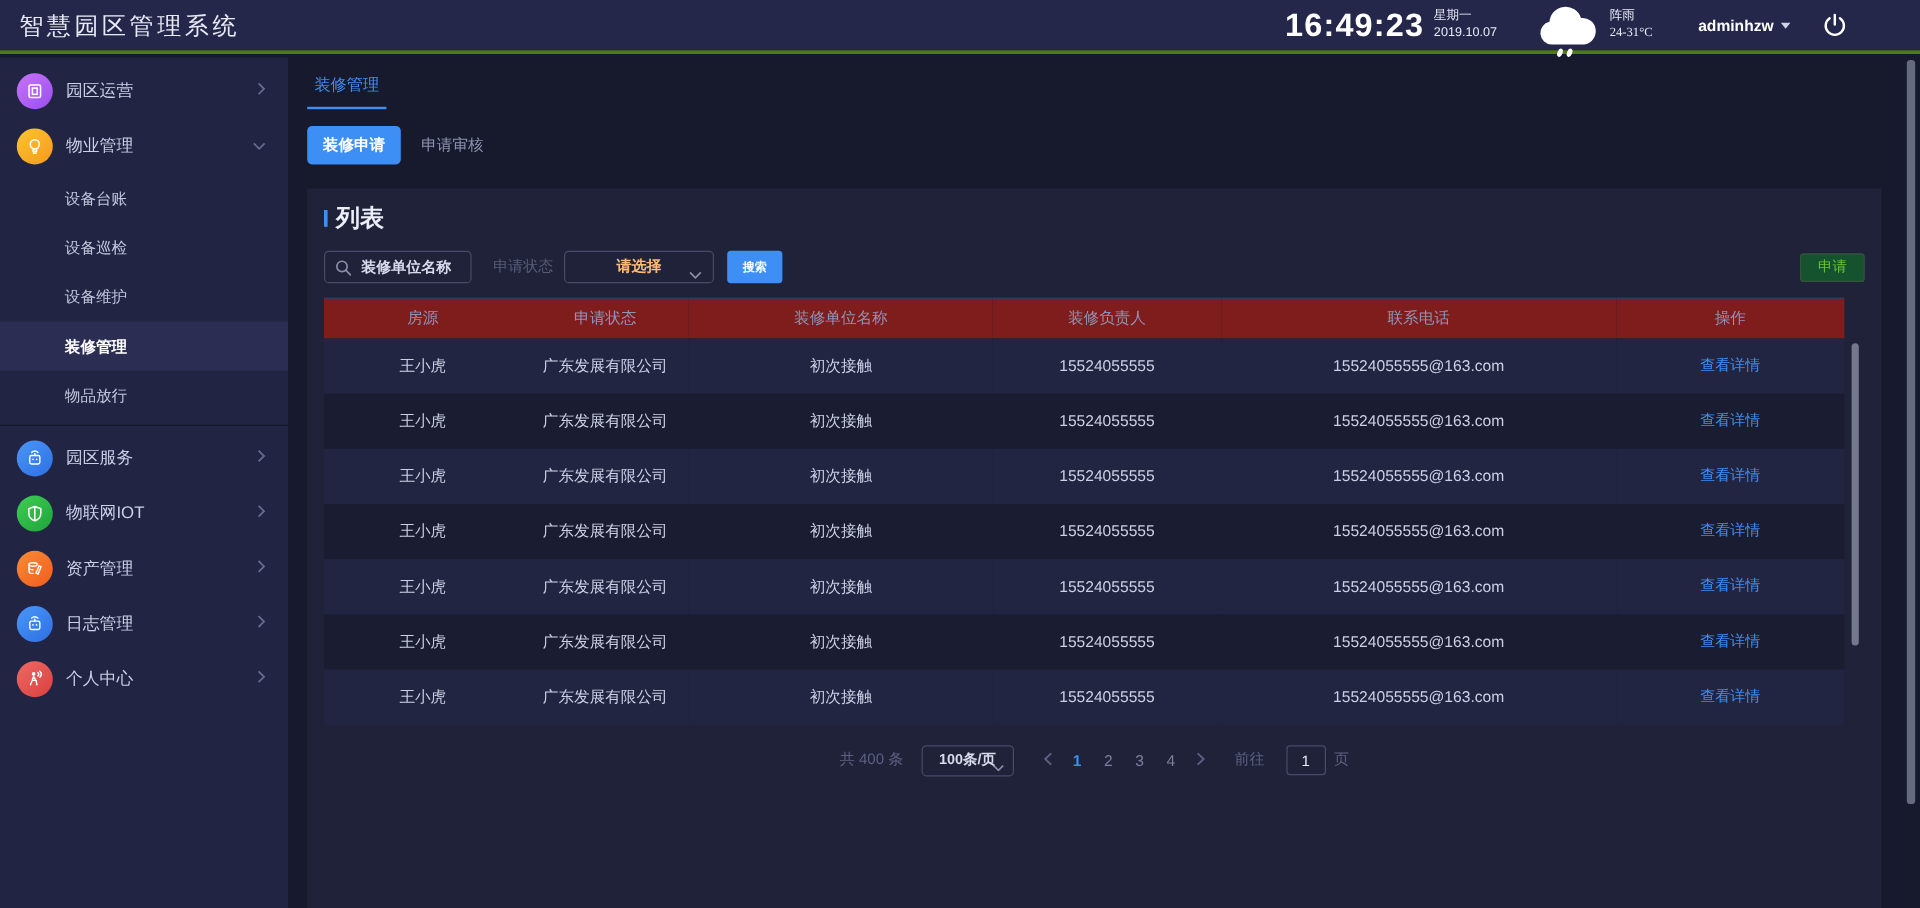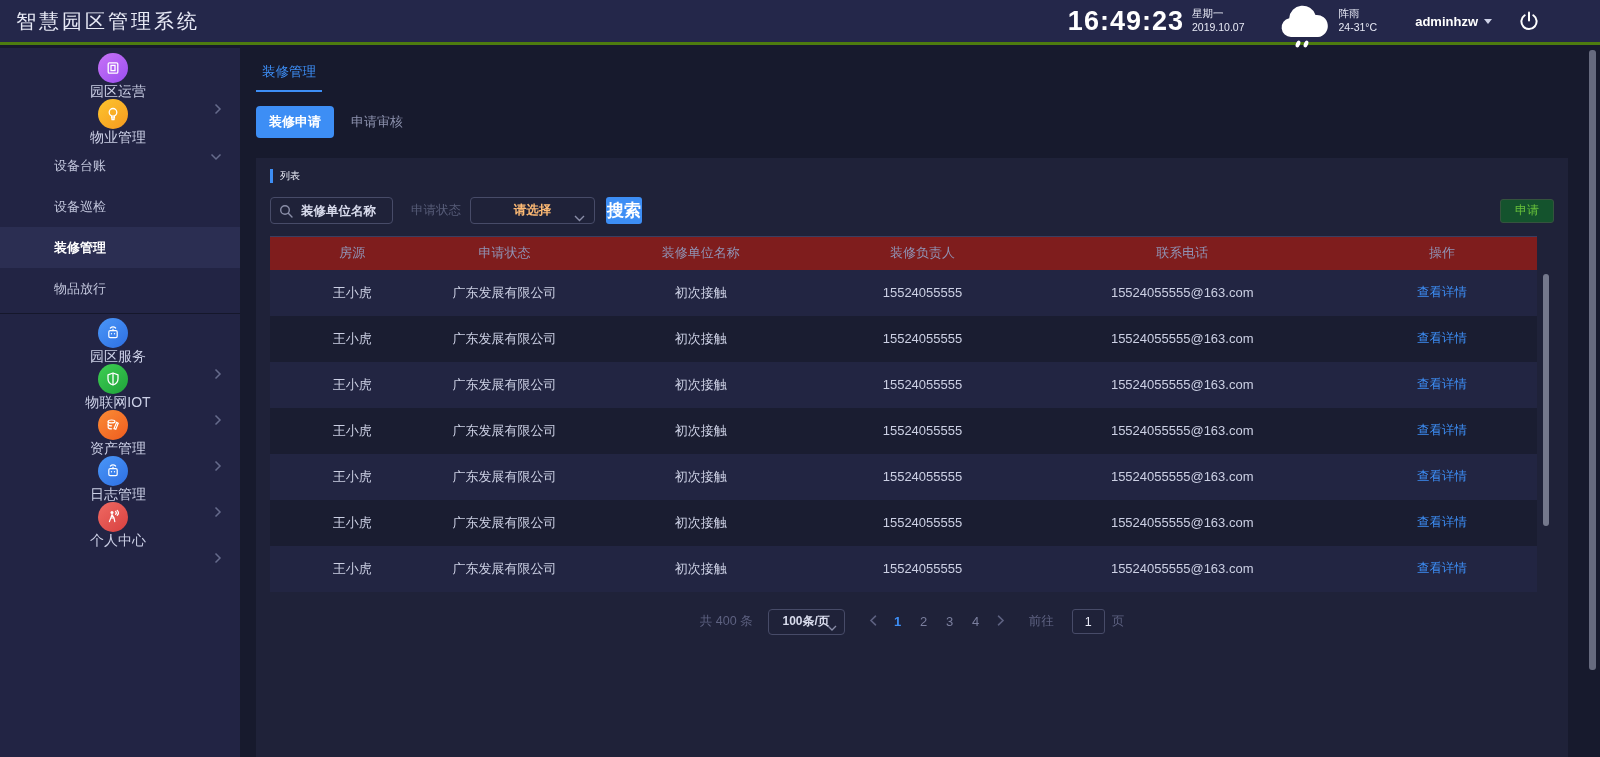--- a/index.html
+++ b/index.html
@@ -7,30 +7,30 @@
   body { font-family:"Liberation Sans","DejaVu Sans",sans-serif; background:#171a2d; color:#ccd0e4; position:relative; }
 
   
   .top-header { position:absolute; left:0; top:0; width:1600px; height:45px; background:#24274a;
     border-bottom:3px solid #4d7c0f; display:flex; align-items:center; z-index:10; }
   .app-title { margin-left:16px; font-size:20px; letter-spacing:3px; color:#e8eaf6; }
   .header-right { margin-left:auto; display:flex; align-items:center; padding-right:60px; }
   .clock { font-size:27px; font-weight:bold; color:#fff; letter-spacing:1px; }
   .date-stack { margin-left:8px; font-size:10.5px; line-height:1.3; color:#e8eaf6; }
   .weather-icon-wrap { margin-left:30px; position:relative; width:58px; height:45px; overflow:visible; }
-  .weather-stack { margin-left:6px; font-size:10.5px; line-height:1.3; color:#e8eaf6; }
+  .weather-stack { margin-left:6px; font-size:10.5px; line-height:1.3; color:#e8eaf6;font-family:Liberation Serif, serif; }
   .user-box { margin-left:38px; display:flex; align-items:center; cursor:pointer; }
   .user-name { font-size:13px; font-weight:bold; color:#fff; }
   .caret-down { width:0; height:0; border-left:4px solid transparent; border-right:4px solid transparent;
     border-top:5px solid #cfd3e8; margin-left:6px; }
   .power-btn { margin-left:26px; cursor:pointer; display:flex; align-items:center; }
 
   
   .sidebar { position:absolute; left:0; top:48px; bottom:0; width:240px; background:#222444; padding-top:5px; }
-  .menu-item { height:46px; display:flex; align-items:center; padding:0 18px 0 14px; cursor:pointer;flex-direction:column; }
+  .menu-item { height:46px; display:flex; align-items:center; padding:0 18px 0 14px; cursor:pointer; }
   .menu-icon { width:30px; height:30px; border-radius:50%; margin-right:11px; flex:0 0 30px;
     display:flex; align-items:center; justify-content:center; }
   .ic-purple { background:linear-gradient(140deg,#c873f7,#9a4ef0); }
   .ic-yellow { background:linear-gradient(140deg,#fdc52e,#f5991f); }
   .ic-blue   { background:linear-gradient(140deg,#4a97f8,#2e6fe2); }
   .ic-green  { background:linear-gradient(140deg,#3ecf53,#1fa23a); }
   .ic-orange { background:linear-gradient(140deg,#fb8c35,#ef5c1f); }
   .ic-red    { background:linear-gradient(140deg,#ef6a63,#d8403f); }
   .menu-label { font-size:14px; color:#ccd0e6; }
   .menu-chevron { margin-left:auto; }
@@ -46,36 +46,36 @@
   .page-tab { display:inline-block; font-size:13.5px; color:#3d8ef5; padding:0 6px 9px 6px;
     border-bottom:2px solid #3d8ef5; cursor:pointer; }
   .subtabs { margin-top:14px; display:flex; align-items:center; }
   .subtab-active { background:#3d8ef5; color:#fff; font-size:13px; font-weight:bold; border:none;
     padding:7px 13px; border-radius:4px; cursor:pointer; }
   .subtab-inactive { margin-left:17px; font-size:13px; color:#8d92ae; cursor:pointer; }
 
   .panel { margin-top:20px; background:#1f2239; flex:1; padding:11px 14px; display:flex; flex-direction:column; }
   .list-title { display:flex; align-items:center; }
   .list-title-bar { width:3px; height:14px; background:#3d8ef5; margin-right:7px; }
-  .list-title-text { font-size:10px; font-weight:normal; color:#eceef8;text-align:right; }
+  .list-title-text { font-size:20px; font-weight:bold; color:#eceef8;text-align:right; }
 
   .filter-row { margin-top:14px; display:flex; align-items:center; }
   .search-box { width:123px; height:27px; border:1px solid #474b68; border-radius:4px;
     display:flex; align-items:center; padding:0 8px; background:transparent; }
   .search-box input { flex:1; min-width:0; background:transparent; border:none; outline:none;
     color:#d8dbec; font-size:12.5px; font-weight:bold; text-align:center;
     font-family:"Liberation Sans","DejaVu Sans",sans-serif; }
   .search-box input::placeholder { color:#d8dbec; opacity:1; }
   .status-label { margin-left:18px; font-size:12.5px; color:#575c78; }
   .select-box { margin-left:9px; width:125px; height:27px; border:1px solid #474b68; border-radius:4px;
     position:relative; display:flex; align-items:center; justify-content:center; cursor:pointer; }
   .select-value { font-size:12.5px; font-weight:bold; color:#fdba74; }
   .select-chevron { position:absolute; right:9px; top:10px; }
-  .search-btn { margin-left:11px; height:27px; padding:0 1px; background:#3d8ef5; border:none;
-    border-radius:3px; color:#fff; font-size:17px; font-weight:bold; cursor:pointer;
+  .search-btn { margin-left:11px; height:27px; padding:0 13px; background:#3d8ef5; border:none;
+    border-radius:3px; color:#fff; font-size:10px; font-weight:bold; cursor:pointer;
     font-family:"Liberation Sans","DejaVu Sans",sans-serif; }
   .apply-btn { margin-left:auto; height:24px; padding:0 14px; background:#14532d; border:1px solid #35533e;
     border-radius:3px; color:#67c23a; font-size:12px; cursor:pointer;
     font-family:"Liberation Sans","DejaVu Sans",sans-serif; }
 
   .table-wrap { margin-top:12px; position:relative; padding-right:17px; }
   table { width:100%; border-collapse:collapse; table-layout:fixed; text-align:center; }
   thead th { height:33px; background:#7f1d1d; color:#9094b6; font-size:13px; font-weight:normal;
     border-top:1px solid #3a3e60; }
   tbody td { height:46px; font-size:13px; color:#ccd0e4; }
@@ -168,20 +168,21 @@
     <span class="menu-label">物业管理</span>
     <span class="menu-chevron">
       <svg width="12" height="8" viewBox="0 0 12 8" fill="none" stroke="#666b8c" stroke-width="1.5">
           <path d="M1.5 1.5 6 6l4.5-4.5"></path>
         </svg>
     </span>
   </div>
 
   <div class="submenu-item">设备台账</div>
   <div class="submenu-item">设备巡检</div>
+  <div class="submenu-item">设备维护</div>
   <div class="submenu-item active">装修管理</div>
   <div class="submenu-item">物品放行</div>
 
   <div class="menu-divider"></div>
 
   <div class="menu-item">
     <span class="menu-icon ic-blue">
       <svg width="16" height="16" viewBox="0 0 16 16" fill="none" stroke="#fff" stroke-width="1.2" stroke-linecap="round">
         <rect x="3.8" y="5.6" width="8.4" height="7" rx="1.4"></rect>
           <circle cx="6.5" cy="8.8" r="0.7" fill="#fff" stroke="none"></circle>

